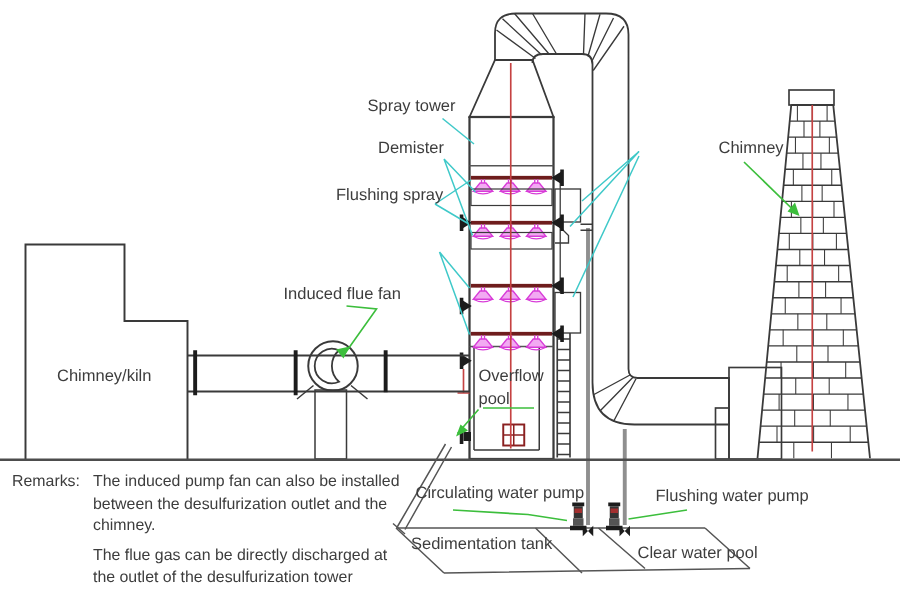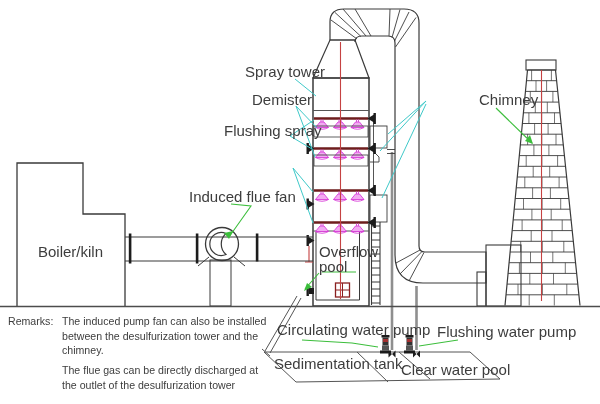--- a/index.html
+++ b/index.html
@@ -1,19 +1,19 @@
 <!DOCTYPE html>
 <html style="--line_dark: #3a3a3a; --text_gray: #3d3d3d; --leader_cyan: #3fc9c9; --leader_green: #3cbe3c; --centerline_red: #c54242; --spray_header_maroon: #6e1d1d; --nozzle_magenta: #d83cd8; --nozzle_fill: #f2aaf2;"><head>
 <meta charset="utf-8">
 <style>
   html,body{margin:0;padding:0;background:#fff;}
   #stage{position:relative;width:600px;height:404px;background:#fff;overflow:hidden;
          font-family:"Liberation Sans",sans-serif;}
   #draw{position:absolute;left:0;top:0;}
-  .lbl{position:absolute;font-size:15px;line-height:13px;color:var(--text_gray,#3d3d3d);white-space:nowrap;}
+  .lbl{position:absolute;font-size:11px;line-height:13px;color:var(--text_gray,#3d3d3d);white-space:nowrap;}
   .lh15{line-height:15px;}
   #remarks{position:absolute;left:8px;top:314px;display:flex;font-size:10.6px;
            line-height:14.7px;color:var(--text_gray,#3d3d3d);}
   #remarks .rl{flex:0 0 54px;}
   #remarks .para{margin:0 0 5px 0;width:250px;}
   
   .ln{stroke:var(--line_dark,#3a3a3a);fill:none;}
   .cyan{stroke:var(--leader_cyan,#3fc9c9);fill:none;stroke-width:1;}
   .green{stroke:var(--leader_green,#3cbe3c);fill:none;stroke-width:1.1;}
   .greenfill{fill:var(--leader_green,#3cbe3c);stroke:none;}
@@ -233,36 +233,36 @@
     <path d="M302,340 L352,343 L378,347" class="green"></path>
     <path d="M458,340 L419,346" class="green"></path>
   </g>
 </svg>
 
 <div class="lbl" style="left:245px;top:65px">Spray tower</div>
 <div class="lbl" style="left:252px;top:93px">Demister</div>
 <div class="lbl" style="left:224px;top:124px">Flushing spray</div>
 <div class="lbl" style="left:189px;top:190px">Induced flue fan</div>
 <div class="lbl" style="left:479px;top:93px">Chimney</div>
-<div class="lbl" style="left:38px;top:245px">Boiler/kiln</div>
+<div class="lbl" style="left:38px;top:245px">Chimney/kiln</div>
 <div class="lbl lh15" style="left:319px;top:244px">
   <div>Overflow</div>
   <div>pool</div>
 </div>
 <div class="lbl" style="left:437px;top:325px">Flushing water pump</div>
 <div class="lbl" style="left:277px;top:323px">Circulating water pump</div>
 <div class="lbl" style="left:274px;top:357px">Sedimentation tank</div>
-<div class="lbl" style="left:401px;top:363px">Clear water pool</div>
+<div class="lbl" style="left:425px;top:363px">Clear water pool</div>
 
 <div id="remarks">
   <div class="rl">Remarks:</div>
   <div>
     <p class="para">
       <span>The induced pump fan can also be installed</span><br>
-      <span>between the desulfurization tower and the</span><br>
+      <span>between the desulfurization outlet and the</span><br>
       <span>chimney.</span>
     </p>
     <p class="para">
       <span>The flue gas can be directly discharged at</span><br>
       <span>the outlet of the desulfurization tower</span><br>
     </p>
   </div>
 </div>
 
 </div>

